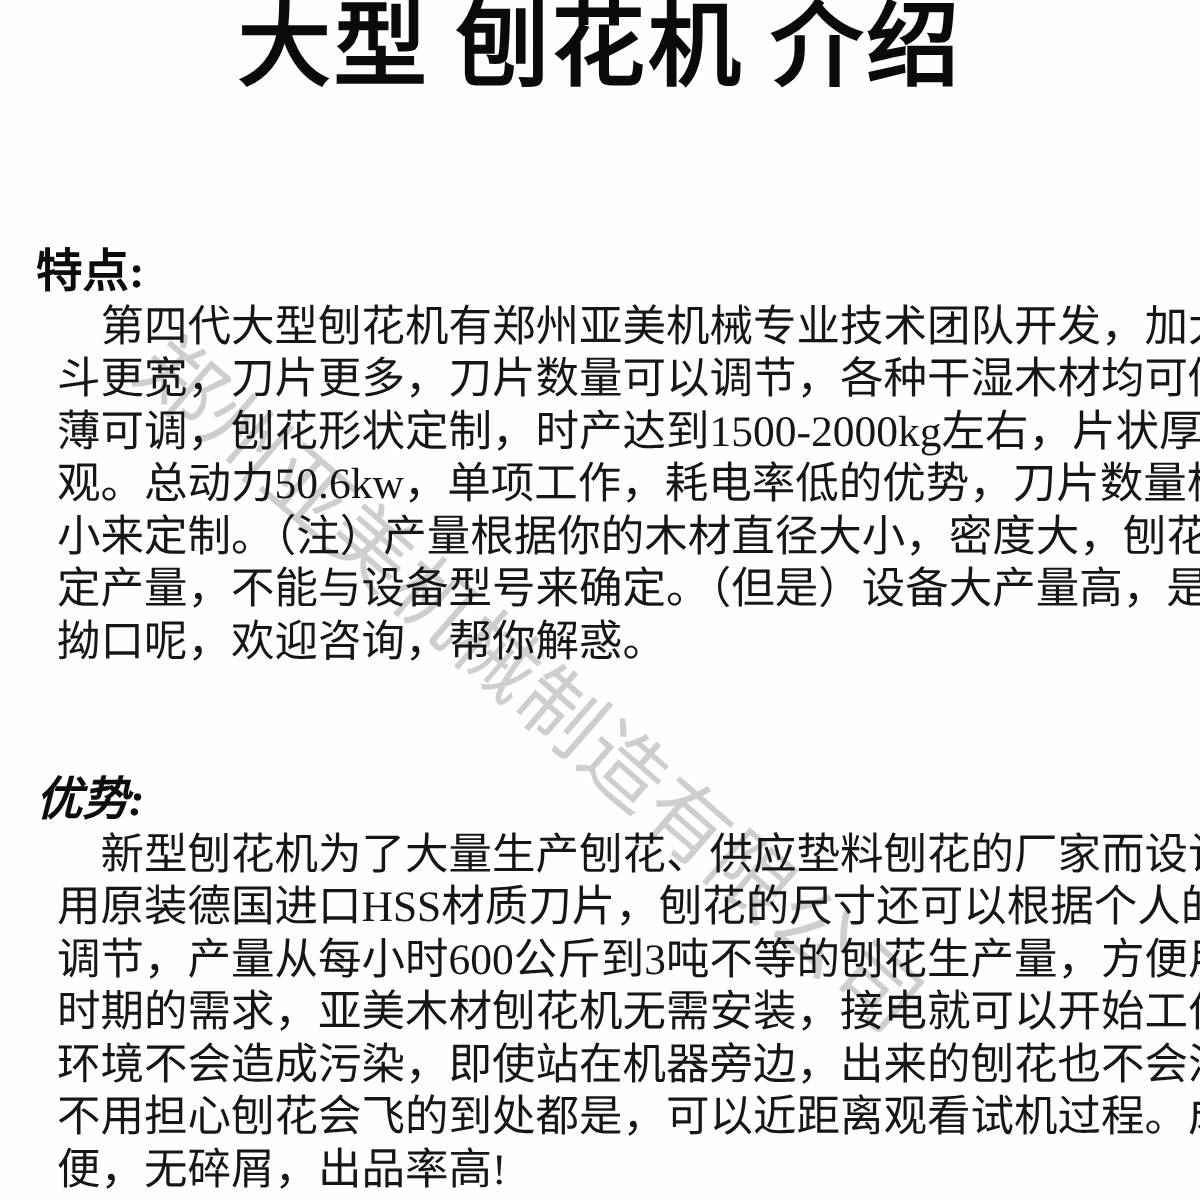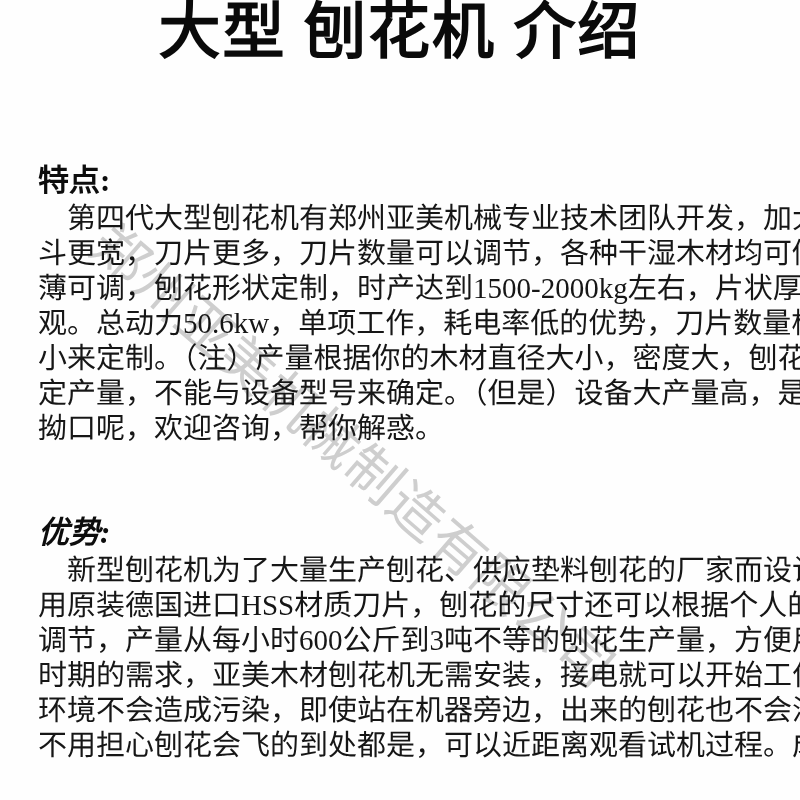--- a/index.html
+++ b/index.html
@@ -36,21 +36,21 @@
     white-space: nowrap;
     color: #c3c3c3;
     opacity: 0.8;
     transform: rotate(41deg);
     transform-origin: 0 0;
     pointer-events: none;
     font-weight: 400;
   }
   .heading {
     position: absolute;
-    left: 38px;
+    left: 24px;
     margin: 0;
     font-size: 31px;
     line-height: 1.1;
     font-weight: 700;
     color: #0d0d0d;
   }
   .h-features   { top: 164px; }
   .h-advantages { top: 516px; font-style: italic; }
   .para {
     position: absolute;
@@ -94,16 +94,17 @@
 
   <section>
     <h2 class="heading h-advantages">优势:</h2>
     <div class="para p-advantages">
       <div class="ln indent">新型刨花机为了大量生产刨花、供应垫料刨花的厂家而设计、全部采</div>
       <div class="ln">用原装德国进口HSS材质刀片，刨花的尺寸还可以根据个人的需求进行</div>
       <div class="ln">调节，产量从每小时600公斤到3吨不等的刨花生产量，方便用户的不同</div>
       <div class="ln">时期的需求，亚美木材刨花机无需安装，接电就可以开始工作，而且对</div>
       <div class="ln">环境不会造成污染，即使站在机器旁边，出来的刨花也不会漫天乱飞，</div>
       <div class="ln">不用担心刨花会飞的到处都是，可以近距离观看试机过程。成品装袋方</div>
+      <div class="ln">便，无碎屑，出品率高!</div>
     </div>
   </section>
 
 </div>
 
 </body></html>

